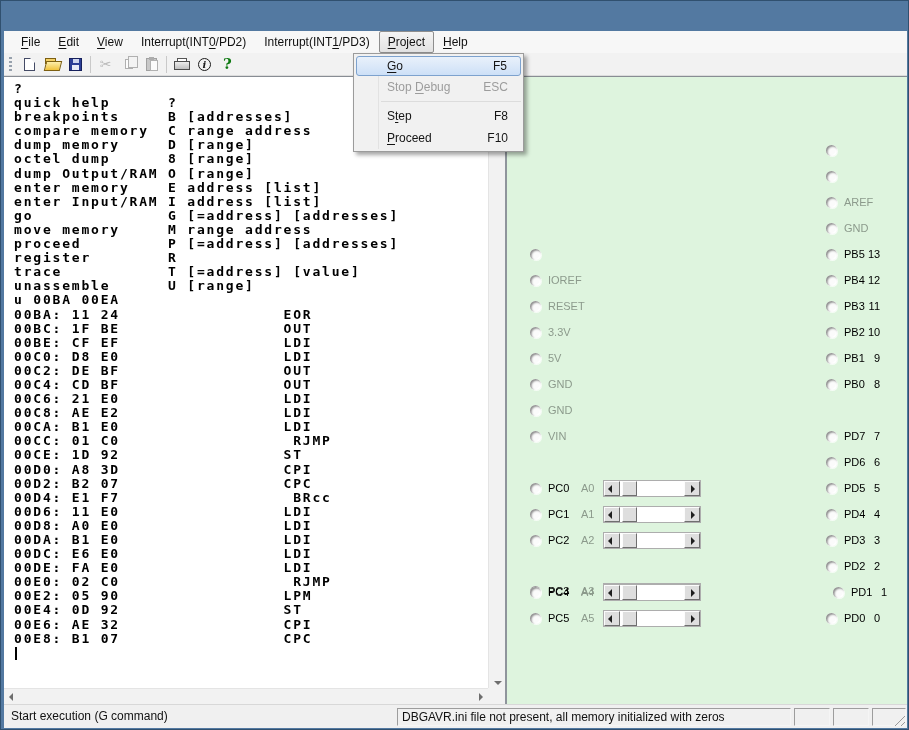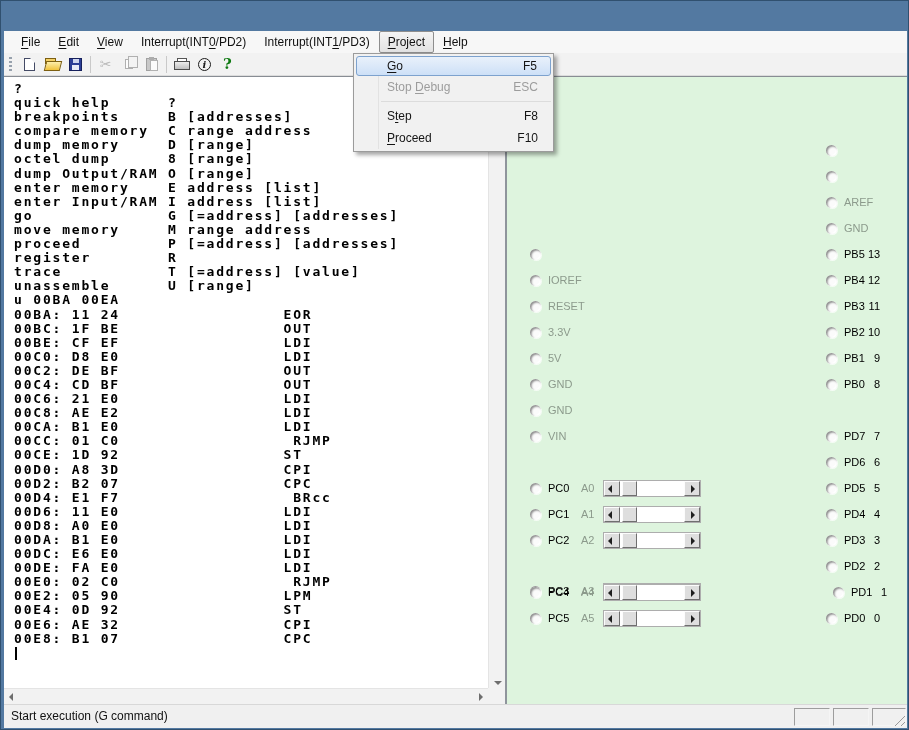--- a/index.html
+++ b/index.html
@@ -106,21 +106,21 @@
   .sb{position:relative;width:98px;height:17px;background:#fff;border:1px solid #adadad;margin-left:4px;}
   .sb-btn{position:absolute;top:0;width:16px;height:15px;background:#dedede;
     border:1px solid;border-color:#fcfcfc #6f6f6f #6f6f6f #fcfcfc;}
   .sb-l{left:0;} .sb-r{right:0;}
   .sb-thumb{position:absolute;left:18px;top:0;width:15px;height:15px;background:#dedede;
     border:1px solid;border-color:#fcfcfc #6f6f6f #6f6f6f #fcfcfc;}
   .tri{position:absolute;width:0;height:0;border:4px solid transparent;top:3px;}
   .tri-l{left:3px;border-right-color:#1f1f1f;border-left-width:0;}
   .tri-r{left:6px;border-left-color:#1f1f1f;border-right-width:0;}
   
-  .dropdown{position:absolute;left:352px;top:52px;width:201px;background:#f1f1f1;
+  .dropdown{position:absolute;left:352px;top:52px;width:171px;background:#f1f1f1;
     border:1px solid #9b9b9b;box-shadow:3px 3px 4px rgba(0,0,0,.35);z-index:50;
     padding:2px 0;font-size:12px;color:#151515;}
   .dropdown::before{content:"";position:absolute;left:24px;top:2px;bottom:2px;width:1px;background:#e2e2e2;}
   .dd-item{position:relative;height:22px;display:flex;align-items:center;margin:0 2px;border-radius:3px;}
   .dd-label{padding-left:31px;flex:1;white-space:nowrap;}
   .dd-shortcut{padding-right:13px;}
   .dd-item.hover{background:linear-gradient(#e9f1fb,#cde0f7);border:1px solid #7da2ce;height:20px;}
   .dd-item.hover .dd-label{padding-left:30px;}
   .dd-item.disabled{color:#9c9c9c;}
   .dd-sep{height:1px;background:#dcdcdc;margin:3px 2px 3px 27px;}
@@ -458,19 +458,20 @@
       <span class="dd-shortcut">F8</span>
     </div>
     <div class="dd-item">
       <span class="dd-label"><span></span><span class="mnemonic">P</span><span>roceed</span></span>
       <span class="dd-shortcut">F10</span>
     </div>
   </div>
 
   <div class="statusbar">
     <div class="sb-text">Start execution (G command)</div>
+    <div class="sb-pane pane-msg">DBGAVR.ini file not present, all memory initialized with zeros</div>
     <div class="sb-pane pane-1"></div>
     <div class="sb-pane pane-2"></div>
     <div class="sb-pane pane-3"></div>
     <div class="grip-resize"></div>
   </div>
 
 </div>
 
 </body></html>

